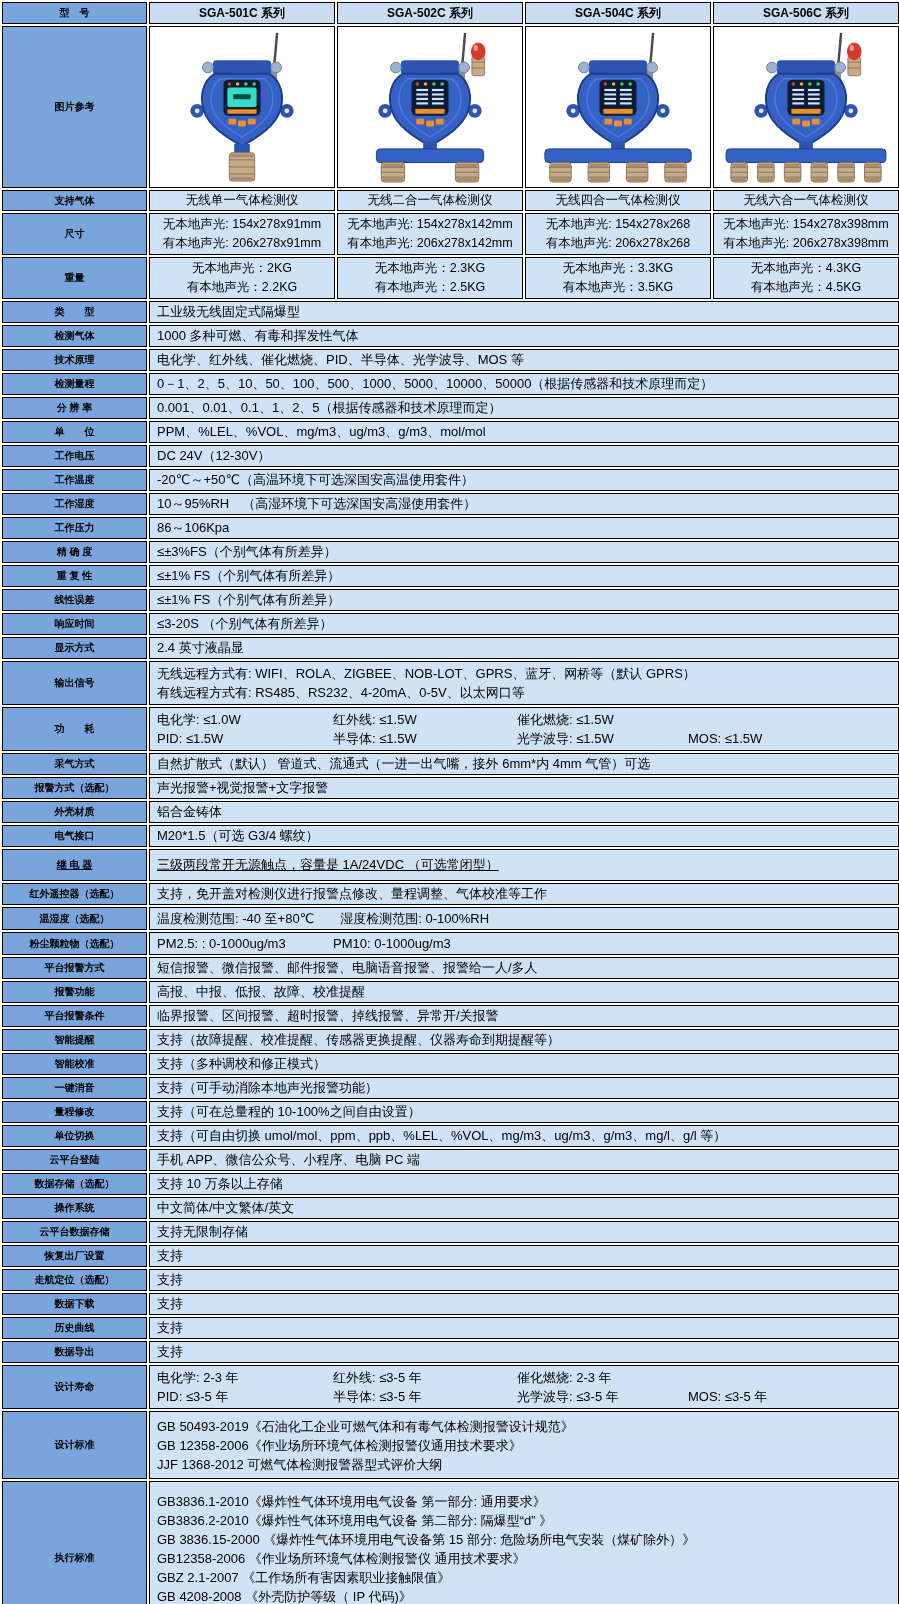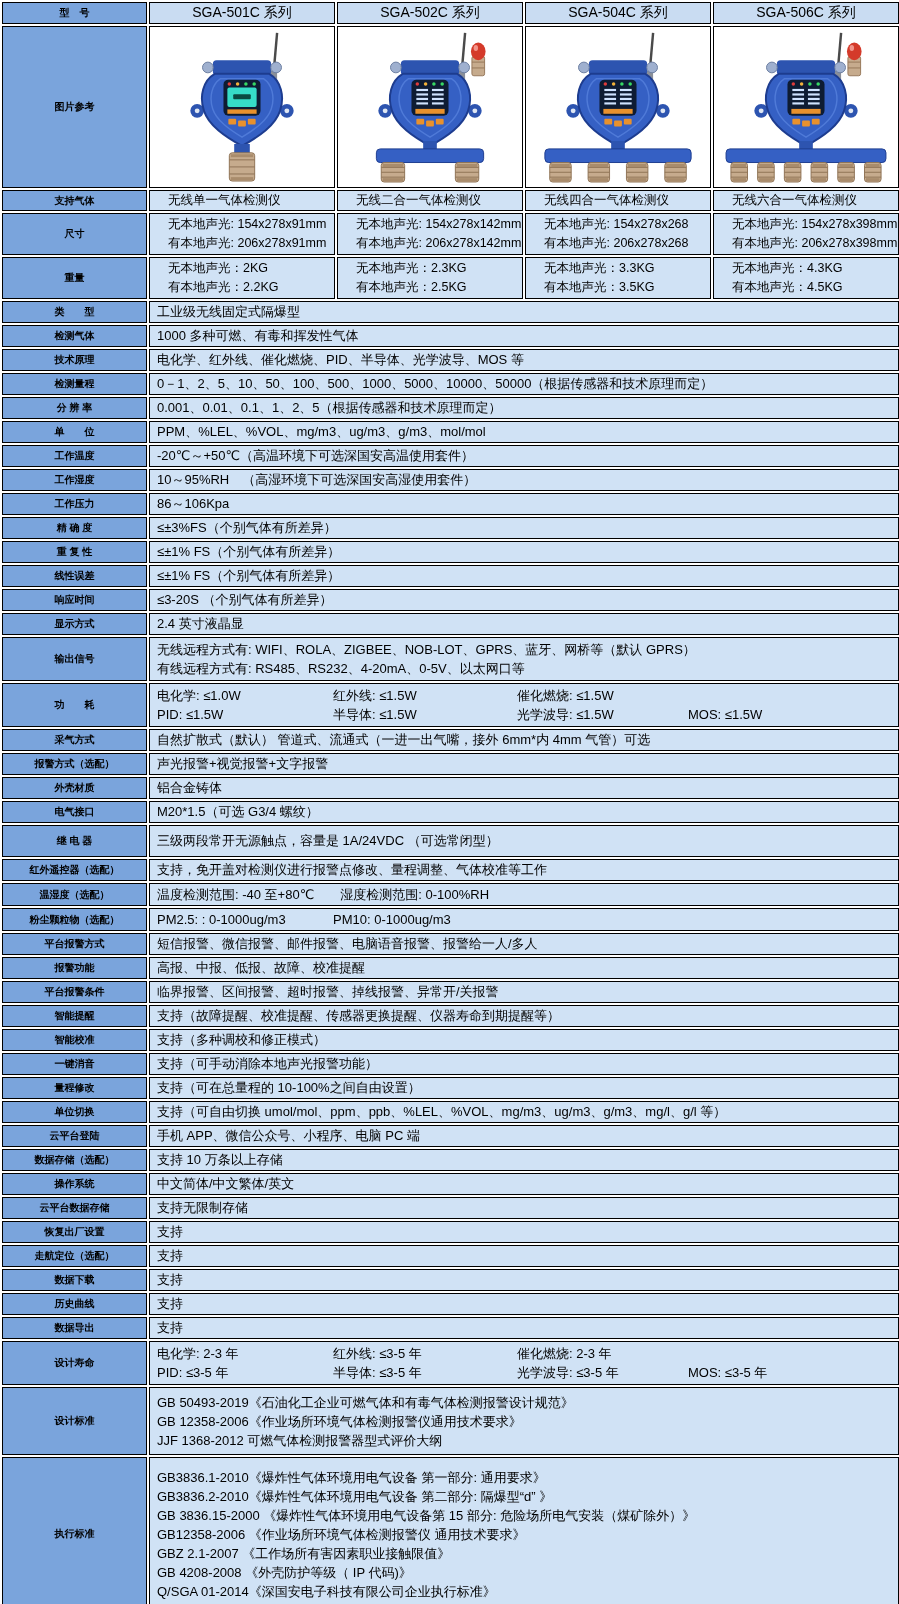--- a/index.html
+++ b/index.html
@@ -5,33 +5,33 @@
   :root{
     --label-bg:#7AA4DC; --model-bg:#C9DCF2; --value-bg:#D0E2F5;
     --image-bg:#FFFFFF; --border:#000000; --text:#000000;
   }
   html,body{margin:0;padding:0;}
   body{width:899px;background:#fff;color:var(--text);
        font-family:"Liberation Sans","DejaVu Sans",sans-serif;}
   table{width:899px;border-collapse:separate;border-spacing:2px;background:#fff;table-layout:fixed;}
   td{border:1px solid var(--border);vertical-align:middle;overflow:hidden;}
   td.label{background:var(--label-bg);text-align:center;font-weight:bold;font-size:10px;padding:0 2px;}
-  td.model{background:var(--model-bg);text-align:center;font-weight:normal;font-size:14px;}
+  td.model{background:var(--model-bg);text-align:center;font-weight:bold;font-size:12px;}
   td.value{background:var(--value-bg);font-size:13px;padding:1px 7px;text-align:left;}
-  td.center{background:var(--value-bg);font-size:12.5px;text-align:left;padding:1px 18px;}
+  td.center{background:var(--value-bg);font-size:12.5px;text-align:center;padding:1px 2px;}
   td.imgcell{background:var(--image-bg);text-align:center;vertical-align:bottom;padding:0;}
   .line{line-height:19px;white-space:nowrap;}
   .seg{display:inline-block;margin-right:26px;white-space:nowrap;}
   .seg0{min-width:150px;} .seg1{min-width:158px;} .seg2{min-width:145px;}
   tr.r-head td{height:18px;}
   tr.r-img td{height:158px;}
   tr.r-sup td{height:17px;margin-left:12px;}
   tr.r-sz td{height:38px;}
   tr.h1 td{height:17px;}
-  tr.h1b td{height:28px;}
+  tr.h1b td{height:28px;text-decoration:underline;}
   tr.h2 td{height:40px;}
   tr.h3 td{height:64px;}
   tr.h7 td{height:150px;}
 </style>
 </head>
 <body>
 
 <table id="spec-table">
   <colgroup>
     <col style="width:145px">
@@ -323,20 +323,24 @@
       </tr>
       <tr class="h1">
         <td class="label">分 辨 率</td>
         <td class="value" colspan="4">0.001、0.01、0.1、1、2、5（根据传感器和技术原理而定）</td>
       </tr>
       <tr class="h1">
         <td class="label">单　　位</td>
         <td class="value" colspan="4">PPM、%LEL、%VOL、mg/m3、ug/m3、g/m3、mol/mol</td>
       </tr>
       <tr class="h1">
+        <td class="label">工作电压</td>
+        <td class="value" colspan="4">DC 24V（12-30V）</td>
+      </tr>
+      <tr class="h1">
         <td class="label">工作温度</td>
         <td class="value" colspan="4">-20℃～+50℃（高温环境下可选深国安高温使用套件）</td>
       </tr>
       <tr class="h1">
         <td class="label">工作湿度</td>
         <td class="value" colspan="4">10～95%RH　（高湿环境下可选深国安高湿使用套件）</td>
       </tr>
       <tr class="h1">
         <td class="label">工作压力</td>
         <td class="value" colspan="4">86～106Kpa</td>

